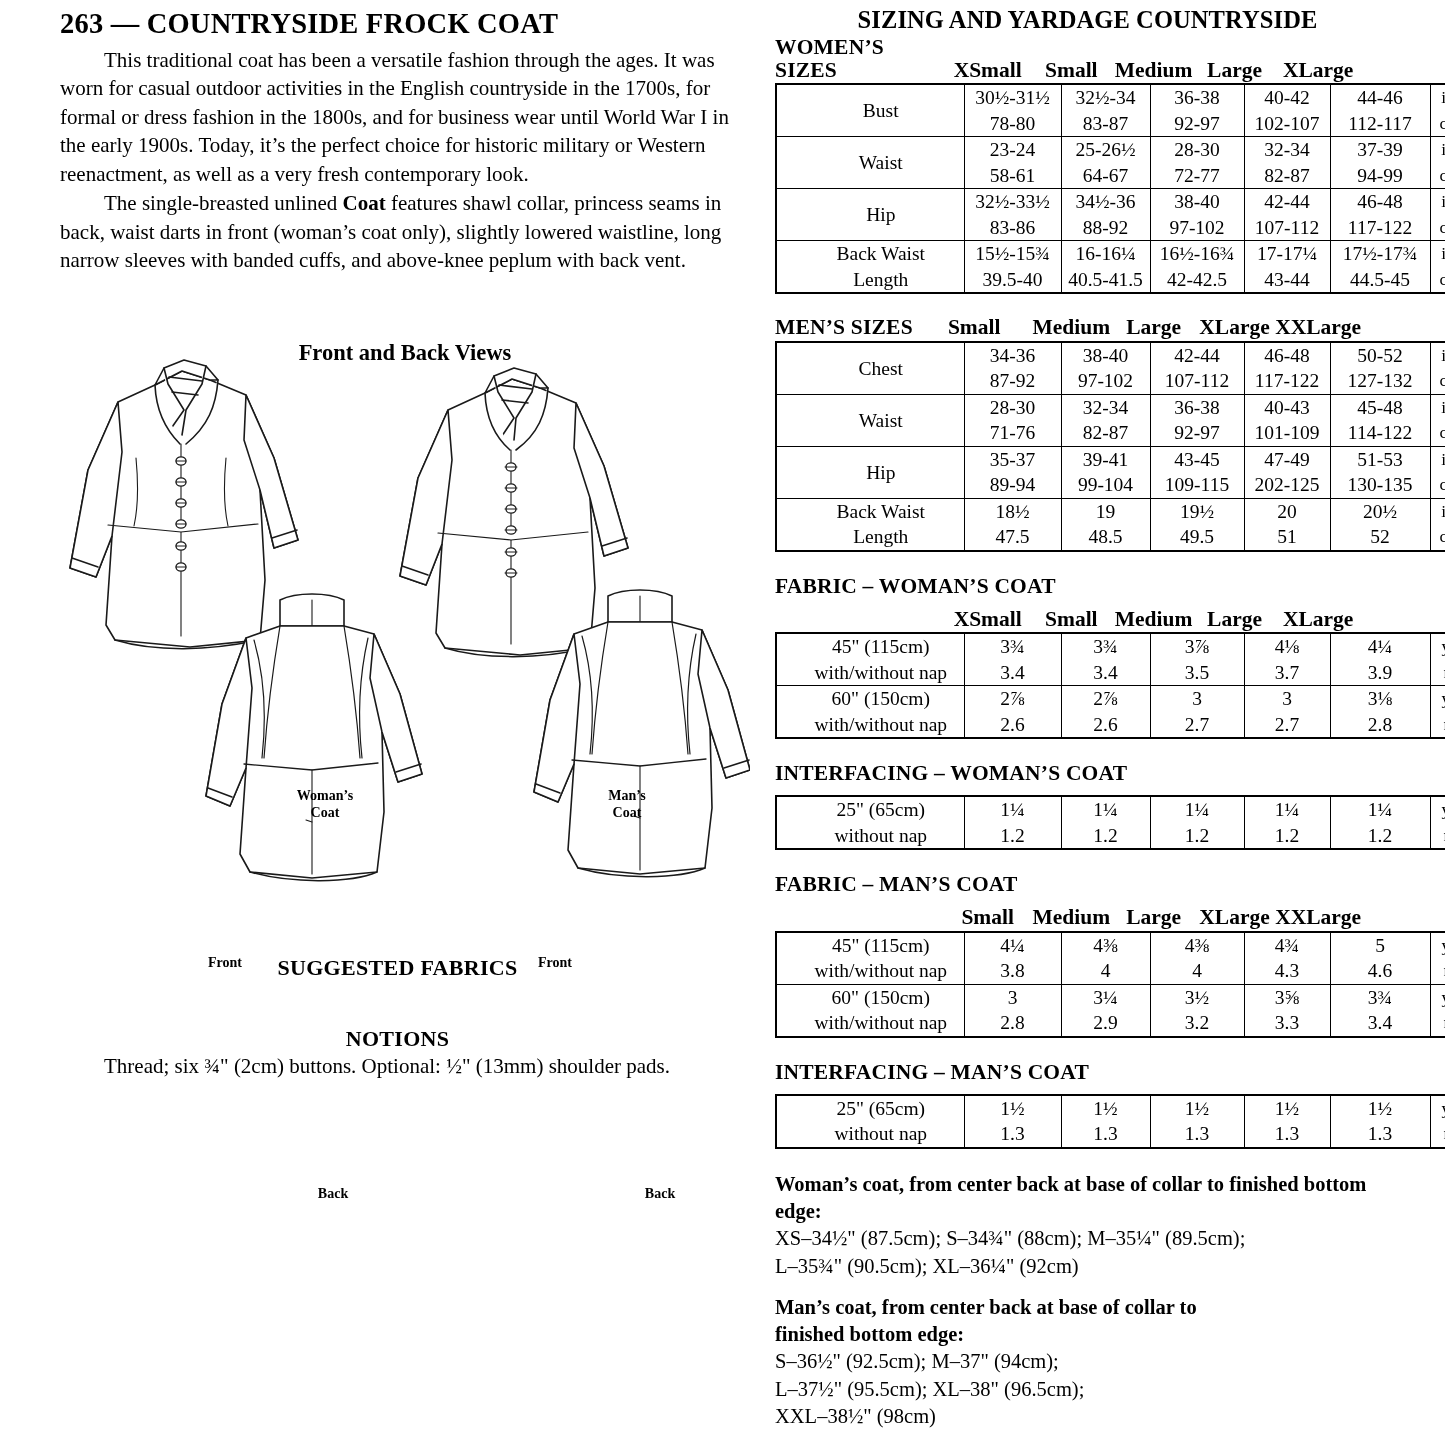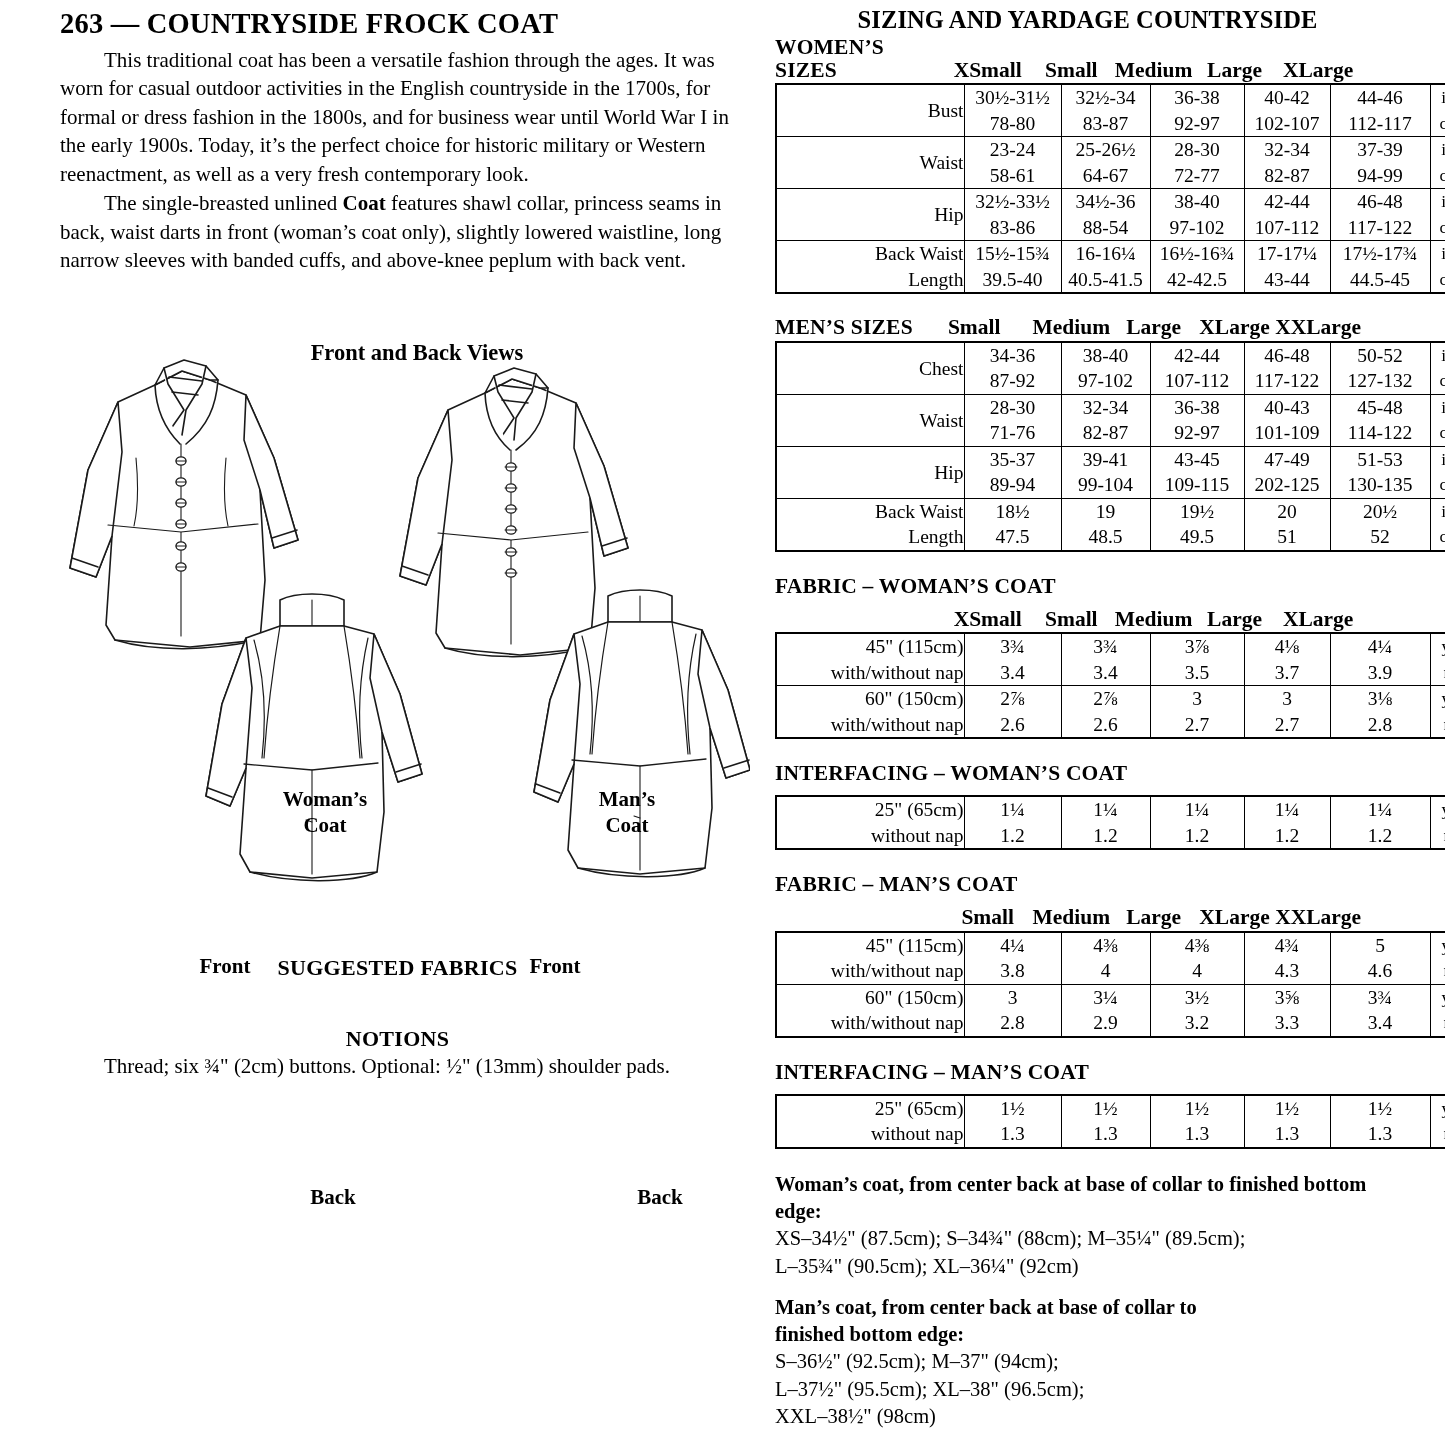--- a/index.html
+++ b/index.html
@@ -56,30 +56,30 @@
   
   .illus {
     position: absolute;
     left: 60px;
     top: 340px;
     width: 690px;
     height: 560px;
   }
   .illus-head {
     position: absolute;
-    left: 12px; top: 0;
+    left: 0; top: 0;
     width: 690px;
     text-align: center;
     font-size: 22.5px;
     font-weight: bold;
   }
   .illus svg { position: absolute; left: 0; top: 0; }
   .fig-label {
     position: absolute;
-    font-size: 21px;
+    font-size: 14px;
     font-weight: bold;
     text-align: center;
     line-height: 1.22;
   }
   .lbl-womans { left: 200px; top: 447px; width: 130px; }
   .lbl-mans   { left: 512px; top: 447px; width: 110px; }
   .lbl-front1 { left: 110px; top: 614px; width: 110px; }
   .lbl-front2 { left: 440px; top: 614px; width: 110px; }
   .lbl-back1  { left: 218px; top: 845px; width: 110px; }
   .lbl-back2  { left: 545px; top: 845px; width: 110px; }
@@ -133,21 +133,21 @@
   }
   table.sz td {
     border: 1.4px solid #000;
     text-align: center;
     padding: 0;
     height: 25px;
     line-height: 25px;
     vertical-align: middle;
   }
   table.sz td.lbl {
-    text-align: right;
+    text-align: center;
     padding-left: 21px;
     font-size: 19.5px;
   }
   table.sz td.unit {
     font-size: 17.5px;
     text-align: center;
   }
   
   table.sz tr.r-top td { border-bottom: none; height: 25px; }
   table.sz tr.r-bot td { border-top: none; height: 26px; }
@@ -430,21 +430,21 @@
           <td class="lbl" rowspan="2">Hip</td>
           <td>32½-33½</td>
           <td>34½-36</td>
           <td>38-40</td>
           <td>42-44</td>
           <td>46-48</td>
           <td class="unit">in.</td>
         </tr>
         <tr class="r-bot">
           <td>83-86</td>
-          <td>88-54</td>
+          <td>88-92</td>
           <td>97-102</td>
           <td>107-112</td>
           <td>117-122</td>
           <td class="unit">cm</td>
         </tr>
 
         <tr class="r-top">
           <td class="lbl">Back Waist</td>
           <td>15½-15¾</td>
           <td>16-16¼</td>

